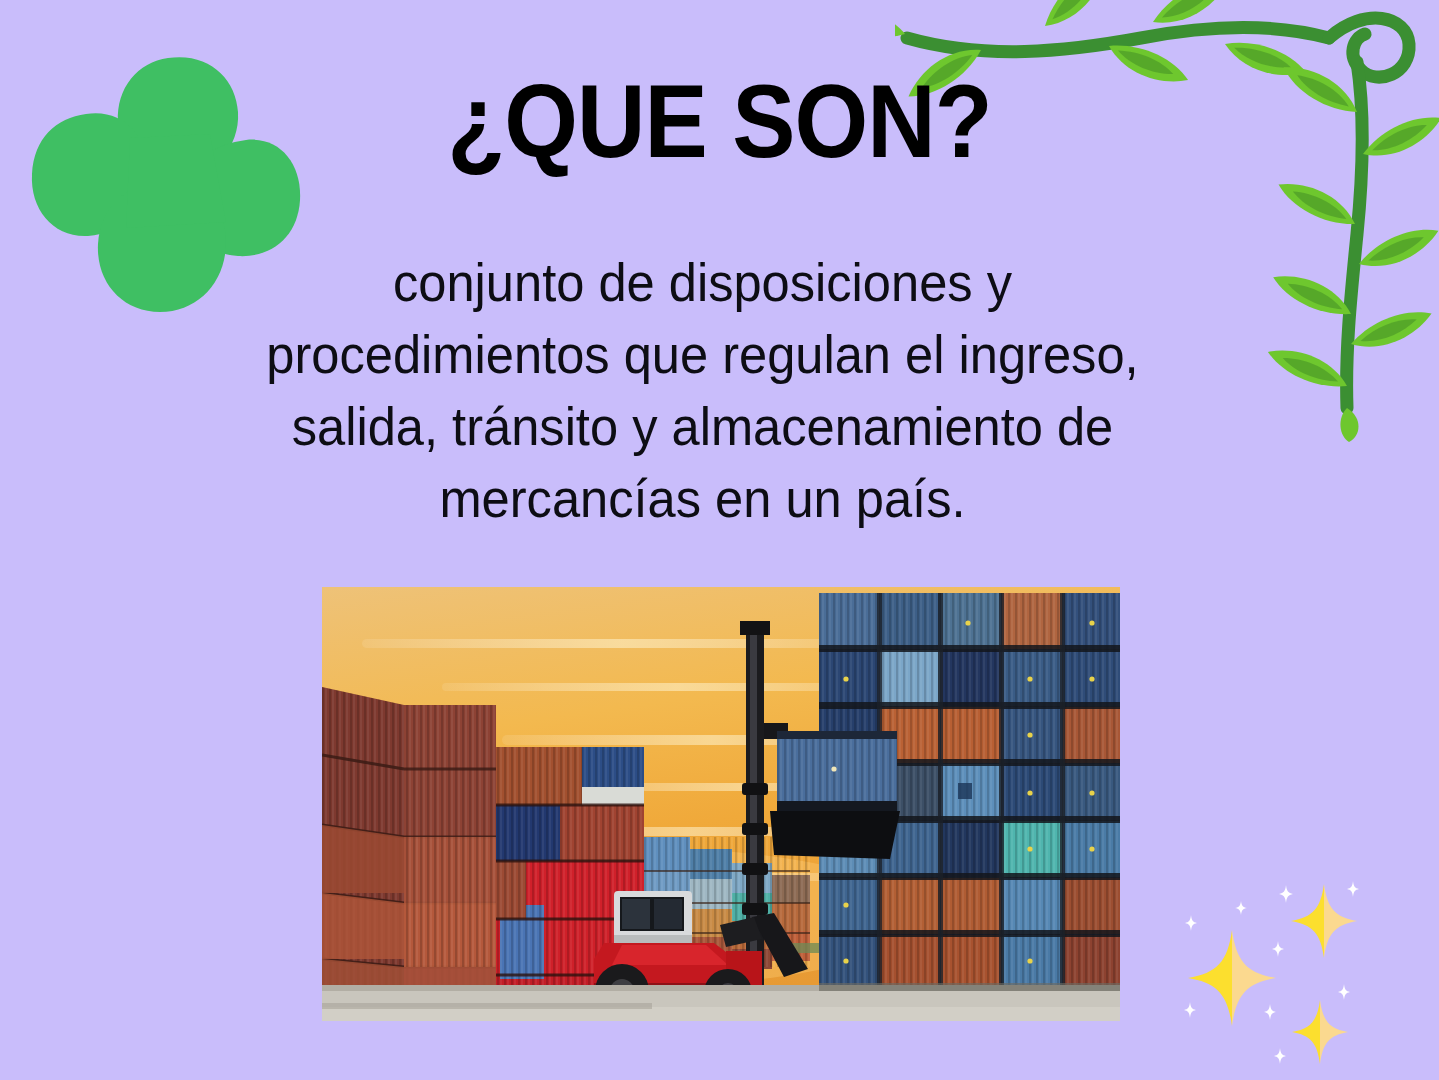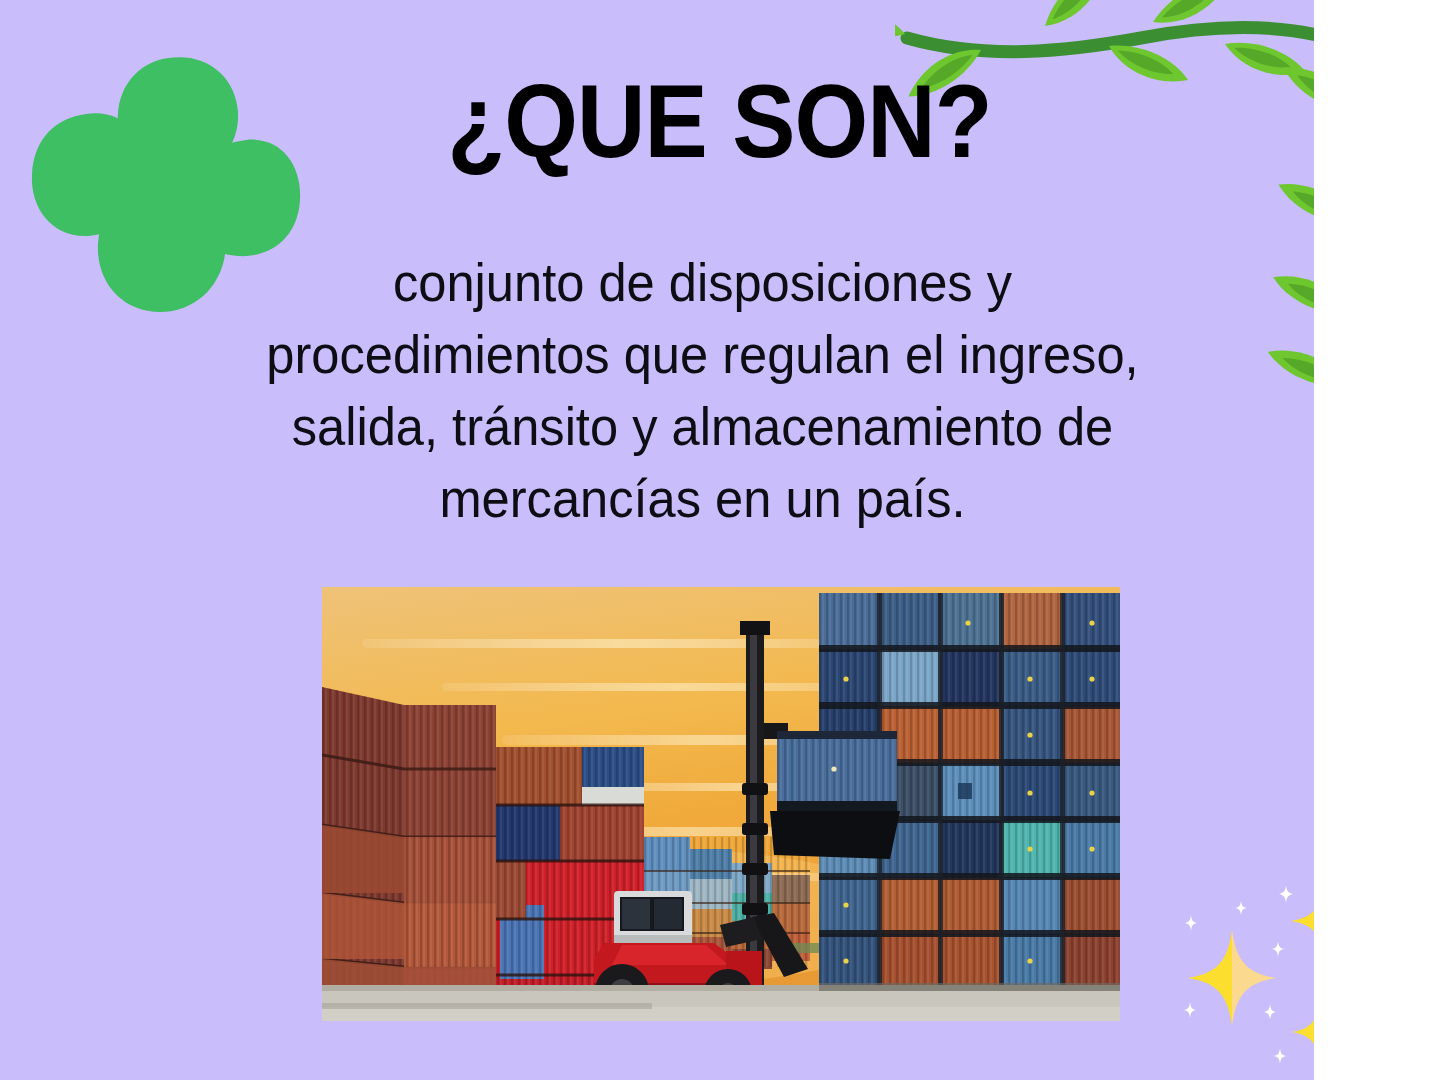--- a/index.html
+++ b/index.html
@@ -7,21 +7,21 @@
     padding: 0;
   }
   body {
     width: 1439px;
     height: 1080px;
     overflow: hidden;
     font-family: "Liberation Sans", sans-serif;
   }
   #slide {
     position: relative;
-    width: 1314px;
+    width: 1439px;
     height: 1080px;
     background: #c9bdfb;
     overflow: hidden;
   }
 
   
   #clover {
     position: absolute;
     left: 30px;
     top: 52px;

